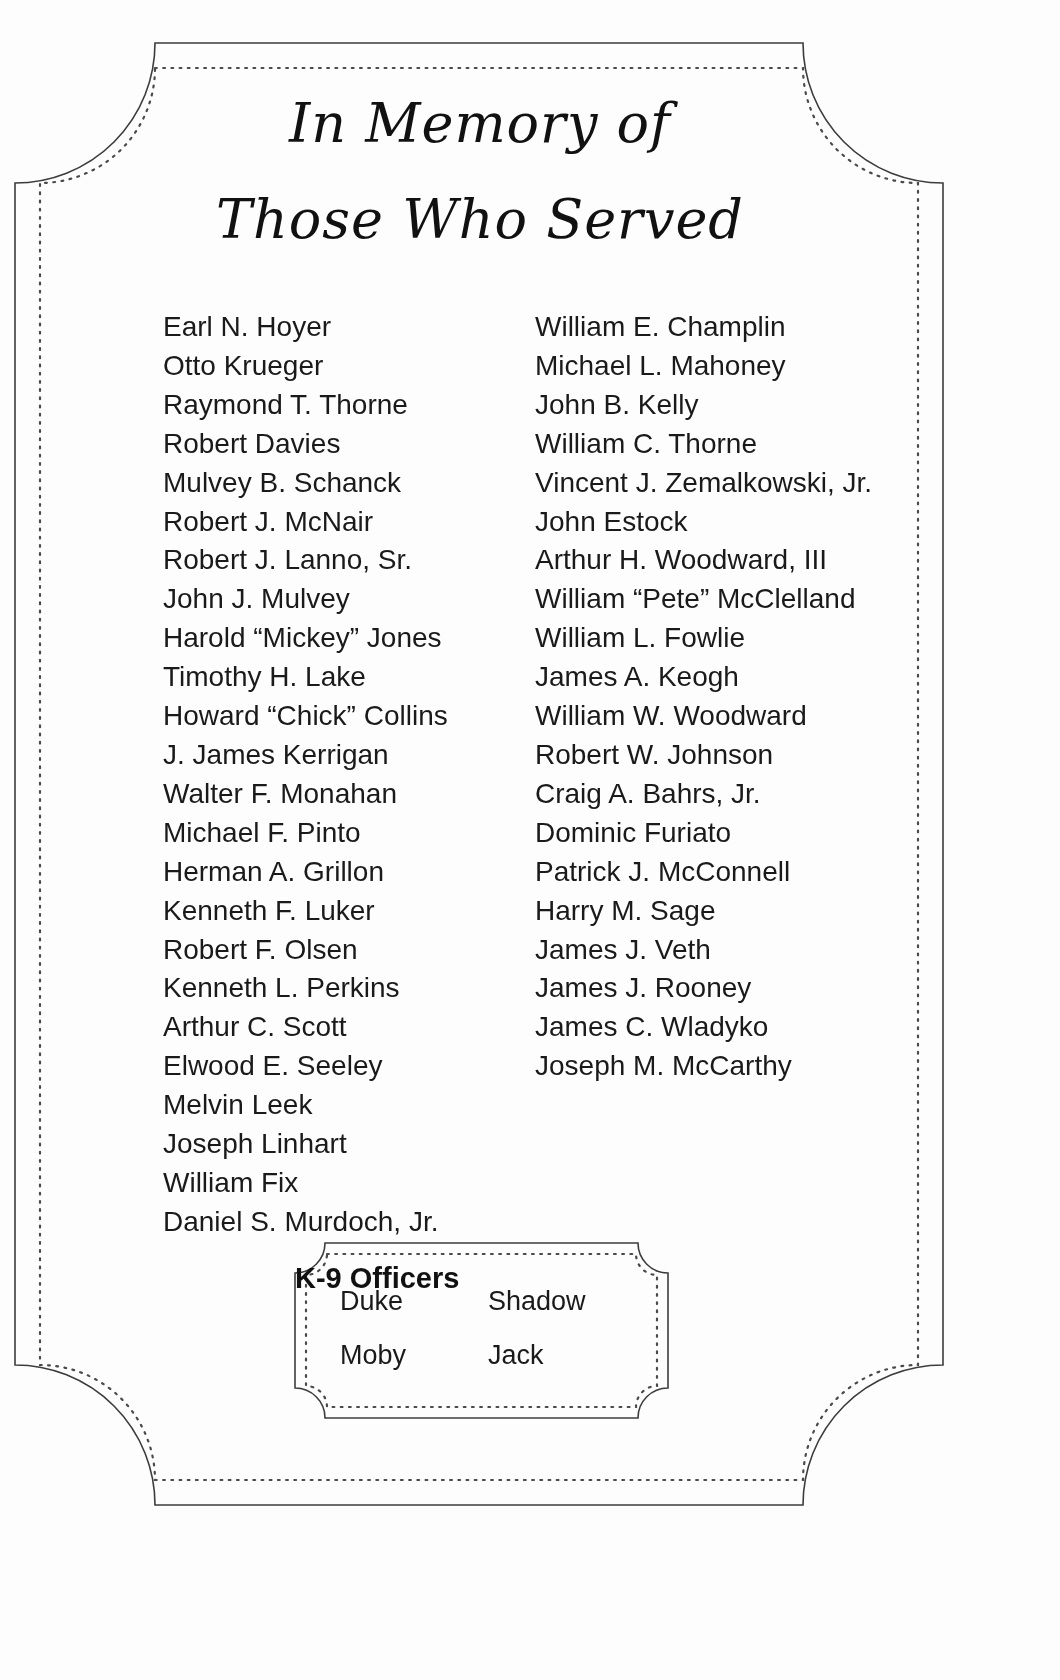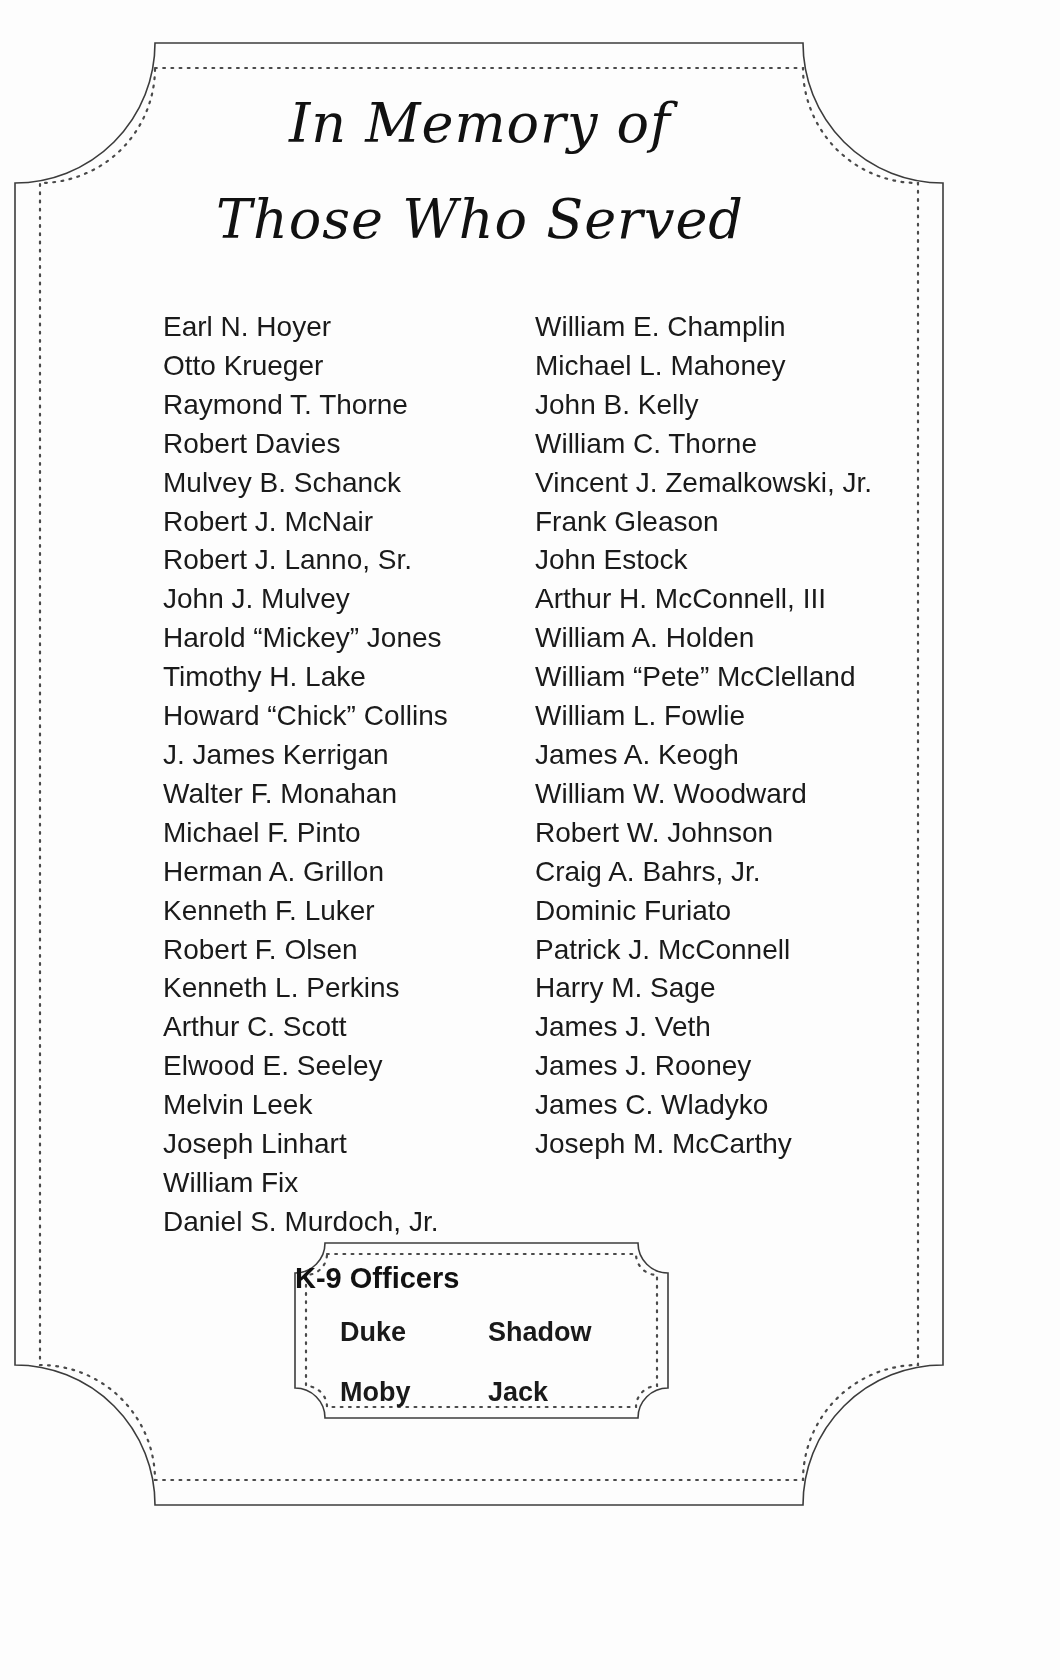--- a/index.html
+++ b/index.html
@@ -28,22 +28,22 @@
   .col + .col { width:388px; }
   .name-line {
     font-size:28px; line-height:38.9px; white-space:nowrap; color:var(--ink);
   }
 
   .k9-title {
     position:absolute; left:295px; top:1262px; width:373px;
     text-align:left; font-weight:bold; font-size:29px; color:#111;
   }
   .k9-grid {
-    position:absolute; left:340px; top:1316px;
-    display:grid; grid-template-columns:148px auto; row-gap:28px;font-weight:bold;
+    position:absolute; left:340px; top:1285px;
+    display:grid; grid-template-columns:148px auto; row-gap:22px;
   }
   .k9-name { font-size:27px; line-height:32px; color:var(--ink); white-space:nowrap; }
 </style>
 </head>
 <body>
 
 <div class="sheet">
 
   <svg class="frame" viewBox="0 0 1060 1680" xmlns="http://www.w3.org/2000/svg">
 
@@ -87,24 +87,22 @@
         <div class="name-line">Joseph Linhart</div>
         <div class="name-line">William Fix</div>
         <div class="name-line">Daniel S. Murdoch, Jr.</div>
       </div>
     <div class="col">
         <div class="name-line">William E. Champlin</div>
         <div class="name-line">Michael L. Mahoney</div>
         <div class="name-line">John B. Kelly</div>
         <div class="name-line">William C. Thorne</div>
         <div class="name-line">Vincent J. Zemalkowski, Jr.</div>
-        <div class="name-line">Frank Gleason</div>
         <div class="name-line">John Estock</div>
-        <div class="name-line">Arthur H. McConnell, III</div>
-        <div class="name-line">William A. Holden</div>
+        <div class="name-line">Arthur H. Woodward, III</div>
         <div class="name-line">William “Pete” McClelland</div>
         <div class="name-line">William L. Fowlie</div>
         <div class="name-line">James A. Keogh</div>
         <div class="name-line">William W. Woodward</div>
         <div class="name-line">Robert W. Johnson</div>
         <div class="name-line">Craig A. Bahrs, Jr.</div>
         <div class="name-line">Dominic Furiato</div>
         <div class="name-line">Patrick J. McConnell</div>
         <div class="name-line">Harry M. Sage</div>
         <div class="name-line">James J. Veth</div>

